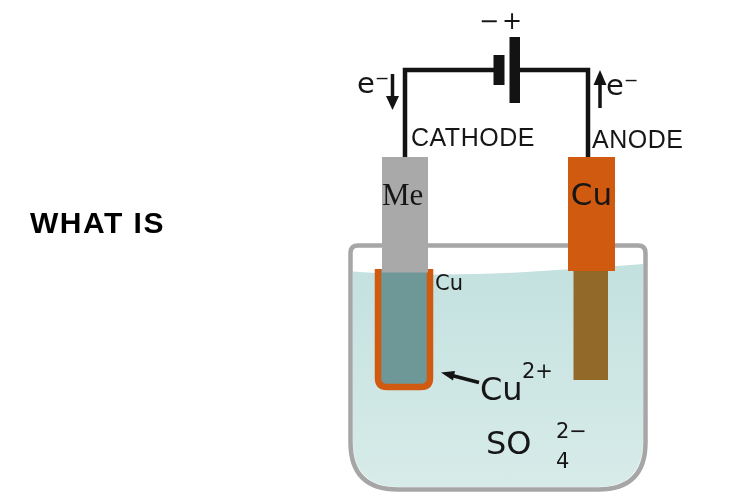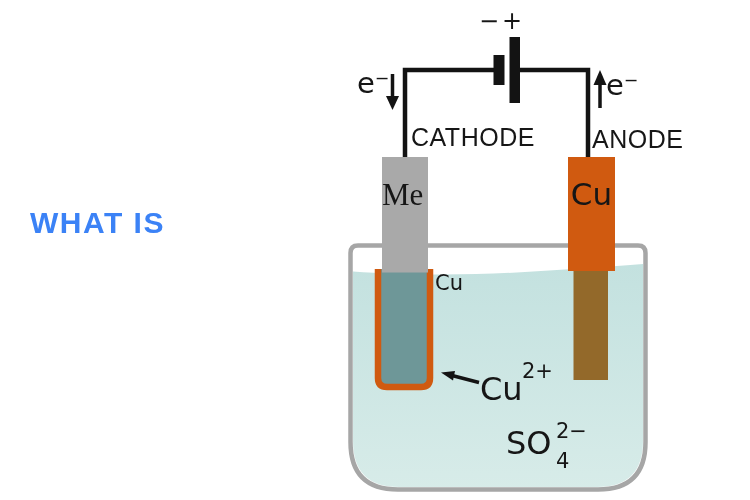--- a/index.html
+++ b/index.html
@@ -7,42 +7,42 @@
     position:relative; width:750px; height:500px; background:#ffffff;
     overflow:hidden; font-family:"DejaVu Sans", sans-serif; color:#141414;
   }
   .stage svg { position:absolute; left:0; top:0; }
   .lbl { position:absolute; white-space:nowrap; line-height:1; color:#161616; }
 
   .title {
     position:absolute; left:30px; top:204px;
     font-family:"Liberation Sans", sans-serif;
     font-weight:700; font-size:30px; line-height:37px;
-    letter-spacing:1.5px; color:#3b82f6;
+    letter-spacing:1.5px; color:#000000;
   }
 
   .lbl-terminals { left:479px; top:9px; font-size:24px; letter-spacing:3px; }
   .lbl-electrode-name { font-size:25px; font-family:"Liberation Sans", sans-serif; letter-spacing:0.5px; }
   .lbl-cathode { left:411px; top:125px; }
   .lbl-anode  { left:592px; top:127px; }
 
   .lbl-e { font-size:29px; }
   .lbl-e sup { font-size:0.6em; vertical-align:0.5em; }
   .lbl-e-left  { left:357px; top:69px; }
   .lbl-e-right { left:606px; top:71px; }
 
   .lbl-me { left:382px; top:179px; width:38px; text-align:right; font-size:31px;font-family:Liberation Serif, serif; }
   .lbl-cu-anode { left:568px; top:179px; width:47px; text-align:center; font-size:31px; }
   .lbl-cu-deposit { left:435px; top:273px; font-size:21px; }
 
   .lbl-ion-base { font-size:32px; }
   .lbl-ion-script { font-size:21px; }
   .lbl-cuion-base { left:480px; top:373px; }
   .lbl-cuion-sup  { left:522px; top:361px; }
-  .lbl-sulfate-base { left:506px; top:427px; }
+  .lbl-sulfate-base { left:486px; top:427px; }
   .lbl-sulfate-sup  { left:556px; top:421px; }
   .lbl-sulfate-sub  { left:556px; top:451px; }
 </style>
 </head>
 <body>
 
 <div class="stage">
 
   <svg width="750" height="500" viewBox="0 0 750 500">
     <defs>

